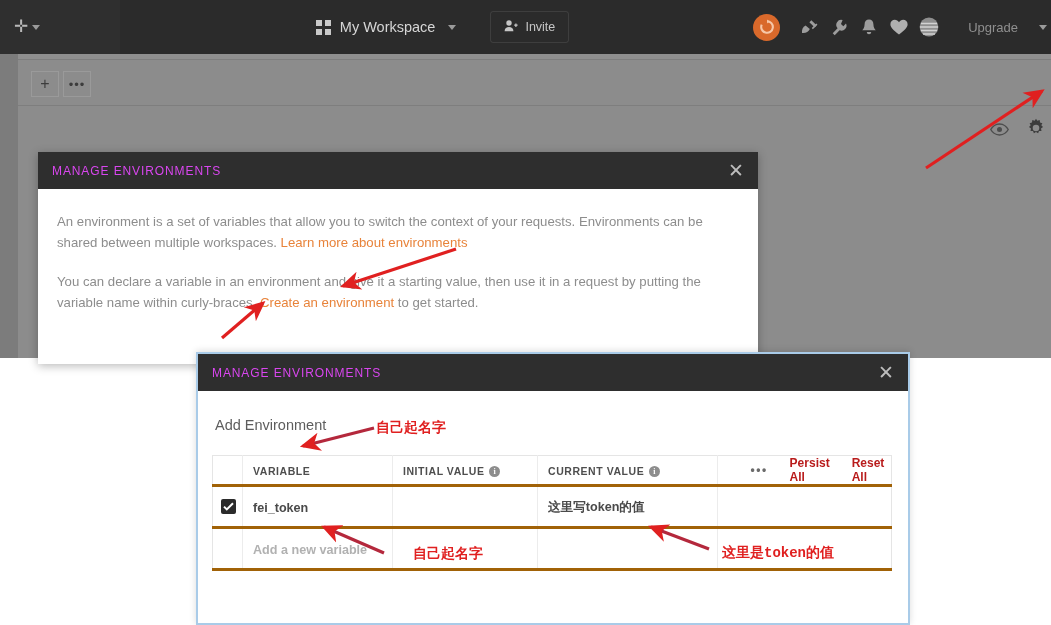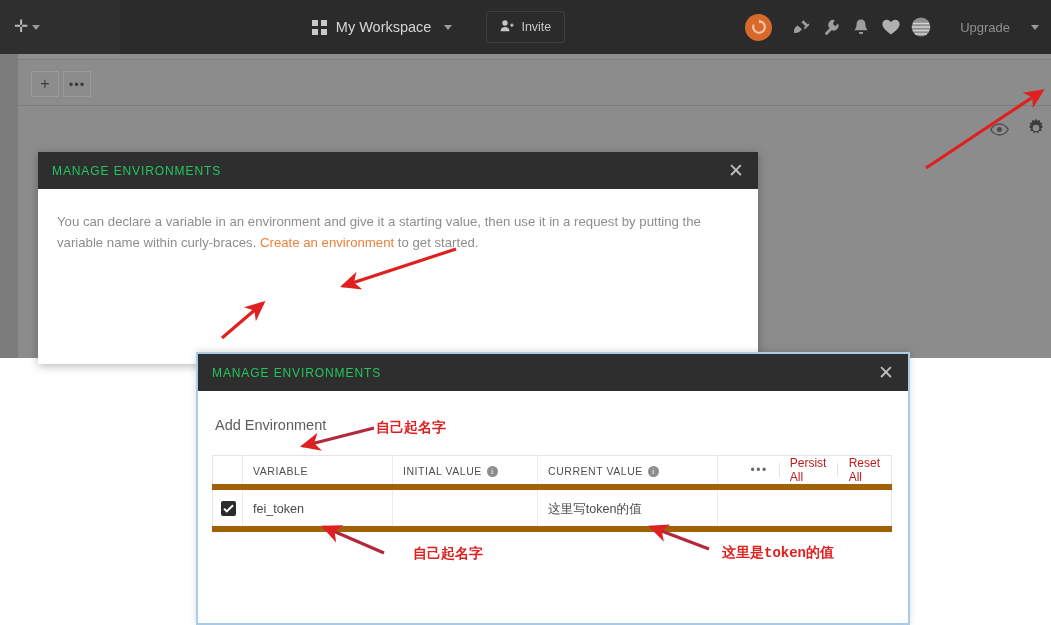--- a/index.html
+++ b/index.html
@@ -43,21 +43,21 @@
   }
   .grid-icon i { background: #c9c9c9; display: block; }
   #ws-label { color: #d6d6d6; font-size: 14.5px; }
   #invite-btn {
     display: flex; align-items: center; gap: 7px;
     margin-left: 22px; padding: 6px 13px; border-radius: 3px;
     border: 1px solid rgba(255,255,255,0.09);
   }
   #invite-btn .txt { color: #c6c6c6; font-size: 12.5px; }
   #appbar-right {
-    display: flex; align-items: center; gap: 0; padding-right: 10px;
+    display: flex; align-items: center; gap: 0; padding-right: 2px;
   }
   .sync-circle {
     width: 27px; height: 27px; border-radius: 50%;
     background: #d9692b; margin-right: 14px;
     display: flex; align-items: center; justify-content: center;
   }
   .ic { width: 30px; display: flex; align-items: center; justify-content: center; }
   #upgrade-btn {
     margin-left: 12px; padding: 6px 12px; border-radius: 3px;
     color: #8f8f8f; font-size: 13px;
@@ -110,21 +110,21 @@
   
   #dlg1 {
     position: absolute; left: 38px; top: 152px; width: 720px;
     box-shadow: 0 2px 9px rgba(0,0,0,0.28);
   }
   .dlg-head {
     height: 37px; background: #2e2e2e;
     display: flex; align-items: center; padding: 0 14px;
   }
   .dlg-title {
-    color: #22c55e; font-size: 12px; letter-spacing: 0.9px; flex: 1;
+    color: #d946ef; font-size: 12px; letter-spacing: 0.9px; flex: 1;
     font-family: "Liberation Sans", sans-serif;
   }
   .dlg-close { color: #bdbdbd; font-size: 19px; line-height: 19px; }
   #dlg1-body {
     background: #ffffff; padding: 22px 19px 30px 19px; min-height: 175px;
   }
   #dlg1-body p {
     margin: 0 0 18px 0; color: #8d8d8d; font-size: 13.2px; line-height: 21px;
     max-width: 684px;
   }
@@ -143,22 +143,22 @@
     width: 679px; height: 28px; border: 1px solid #e2e2e2;
     background: #fdfdfd; display: flex; align-items: center; padding: 0 10px;
     color: #4a4a4a; font-size: 12.8px;
     font-family: "Liberation Sans", sans-serif;
   }
   #vartable {
     margin-top: 22px; width: 679px; border: 1px solid #e5e5e5;
     border-collapse: collapse; table-layout: fixed;
   }
   #vartable td, #vartable th {
-    border-right: 1px solid #ececec; border-bottom: 6px solid #a16207;
-    padding: 0 10px; text-align: left; font-weight: normal;
+    border-right: 1px solid #ececec; border-bottom: 3px solid #a16207;
+    padding: 0 10px; text-align: left; font-weight: bold;
   }
   #vartable th { height: 28px; }
   #vartable td { height: 42px; }
   .col-ck { width: 30px; }
   .col-var { width: 150px; }
   .col-init { width: 145px; }
   .col-cur { width: 180px; }
   .col-act { width: 174px; border-right: none !important; }
   .hdr {
     font-size: 10.5px; color: #4e4e4e; letter-spacing: 0.55px;
@@ -305,20 +305,23 @@
     </span>
   </div>
 </div>
 
 <div id="dlg1">
   <div class="dlg-head">
     <span class="dlg-title">MANAGE ENVIRONMENTS</span>
     <span class="dlg-close">✕</span>
   </div>
   <div id="dlg1-body">
+    <p>
+      <span>An environment is a set of variables that allow you to switch the context of your requests. Environments can be shared between multiple workspaces. </span><a class="olink" href="#">Learn more about environments</a>
+    </p>
     <p>
       <span>You can declare a variable in an environment and give it a starting value, then use it in a request by putting the variable name within curly-braces. </span><a class="olink" href="#">Create an environment</a><span> to get started.</span>
     </p>
   </div>
 </div>
 
 <div id="dlg2">
   <div class="dlg-head">
     <span class="dlg-title">MANAGE ENVIRONMENTS</span>
     <span class="dlg-close">✕</span>
@@ -381,20 +384,29 @@
             <span class="cellval">fei_token</span>
           </td>
           <td>
             <span class="cellval"></span>
           </td>
           <td>
             <span class="cellval">这里写token的值</span>
           </td>
           <td class="col-act"></td>
         </tr>
+        <tr>
+          <td></td>
+          <td>
+            <span class="cellph">Add a new variable</span>
+          </td>
+          <td></td>
+          <td></td>
+          <td class="col-act"></td>
+        </tr>
       </tbody>
     </table>
   </div>
 
 </div>
 
 <div class="anno" style="left:376px; top:419px;">自己起名字</div>
 <div class="anno" style="left:413px; top:545px;">自己起名字</div>
 <div class="anno" style="left:722px; top:544px;font-family:Liberation Mono, monospace;">这里是token的值</div>
 

